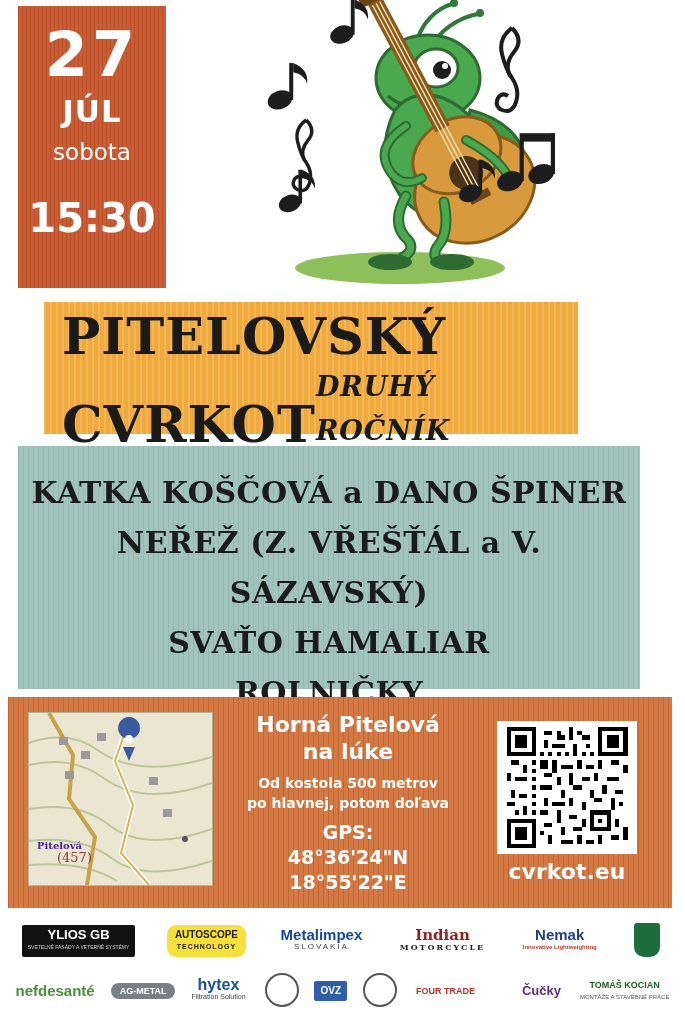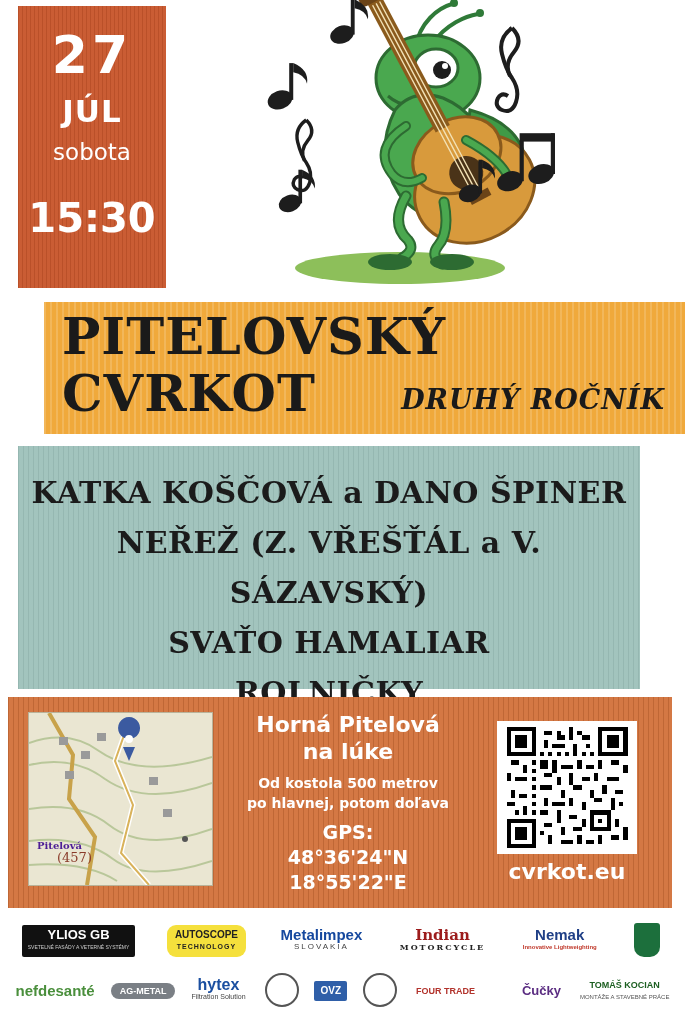--- a/index.html
+++ b/index.html
@@ -34,21 +34,21 @@
     background-image:
       repeating-linear-gradient(90deg, rgba(0,0,0,0.07) 0px, rgba(0,0,0,0.07) 1px, rgba(255,255,255,0.04) 1px, rgba(255,255,255,0.04) 4px);
     color: #ffffff;
     text-align: center;
     box-sizing: border-box;
     padding-top: 14px;
   }
   .date-day {
     font-family: "DejaVu Sans", sans-serif;
     font-weight: bold;
-    font-size: 52px;
+    font-size: 62px;
     line-height: 70px;
     letter-spacing: 4px;
   }
   .date-month {
     font-family: "DejaVu Sans", sans-serif;
     font-weight: bold;
     font-size: 31px;
     line-height: 42px;
     letter-spacing: 1px;
   }
@@ -73,21 +73,21 @@
     width: 515px;
     height: 292px;
   }
   .illustration svg { display:block; }
 
   
   .title-band {
     position: absolute;
     left: 44px;
     top: 302px;
-    width: 641px;
+    width: 534px;
     height: 132px;
     background: #f0a93b;
     background-image:
       repeating-linear-gradient(90deg, rgba(255,255,255,0.16) 0px, rgba(255,255,255,0.16) 2px, rgba(0,0,0,0.0) 2px, rgba(0,0,0,0.0) 6px);
     box-sizing: border-box;
     padding: 6px 14px 0 18px;
   }
   .title-main {
     font-family: "DejaVu Serif", serif;
     font-weight: bold;

